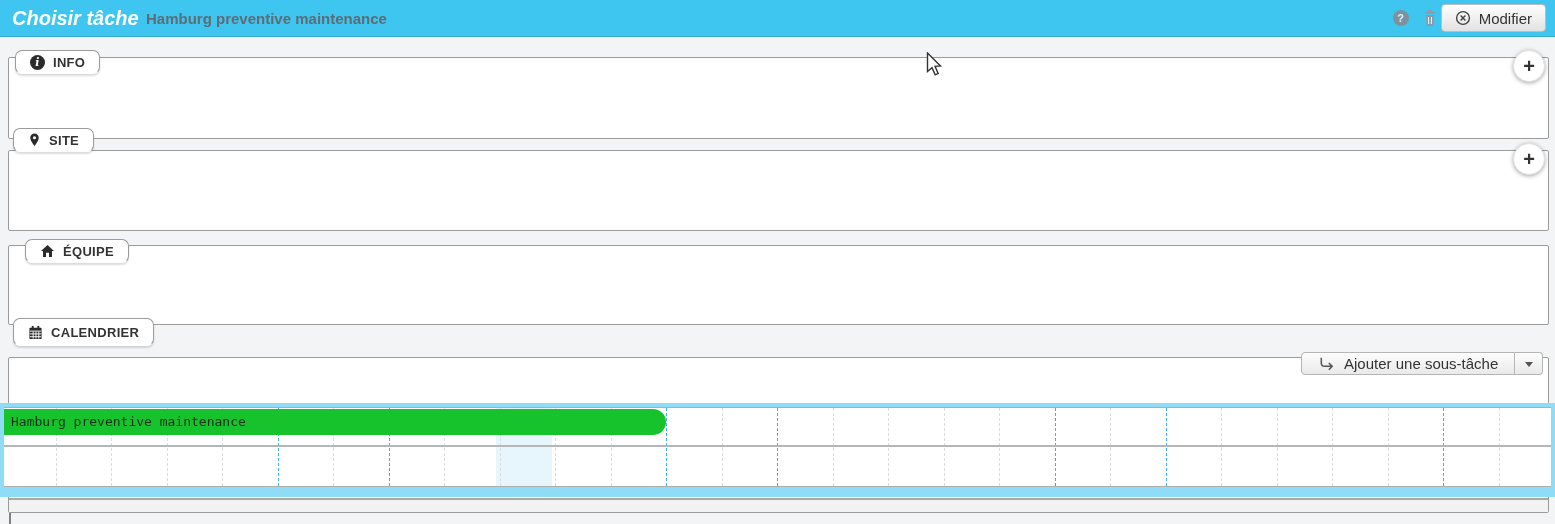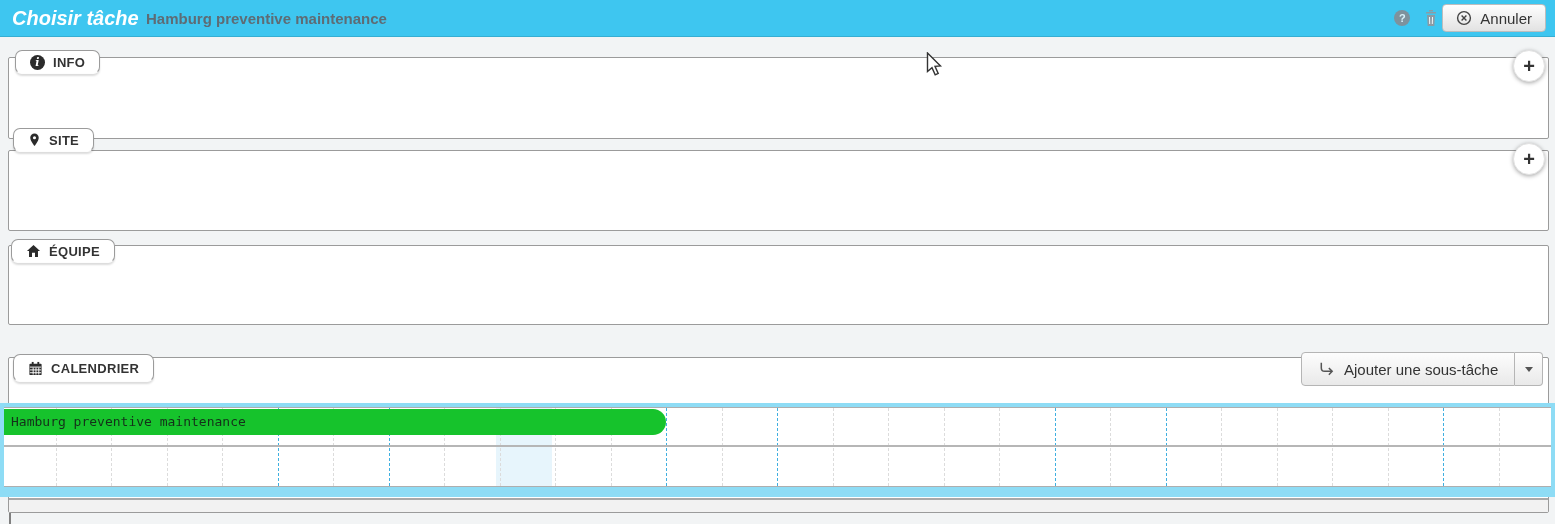--- a/index.html
+++ b/index.html
@@ -72,21 +72,21 @@
   .teal-btn{position:absolute;left:938px;top:84px;width:28px;height:31px;background:#57b8d2;border:1px solid #49a6c1;
     border-radius:4px;display:flex;align-items:center;justify-content:center;color:#fff;cursor:pointer;}
 
   
   .tag{position:absolute;top:182px;height:24px;display:inline-flex;align-items:center;gap:7px;
     padding:0 9px;background:#c32ac3;border-radius:4px;color:#fff;font-weight:bold;font-size:12px;cursor:pointer;}
   .tag .zap{color:#fff;display:inline-flex;}
   .tag .close{color:#e6a4e6;font:bold 15px/1 "Liberation Sans",sans-serif;cursor:pointer;}
 
   
-  .addsub{position:absolute;left:1301px;top:352px;height:34px;display:flex;z-index:3;}
+  .addsub{position:absolute;left:1301px;top:352px;height:23px;display:flex;z-index:3;}
   .addsub-main{display:flex;align-items:center;gap:9px;padding:0 16px;background:linear-gradient(#fdfdfd,#e9e9e9);
     border:1px solid #b5b5b5;border-radius:4px 0 0 4px;color:#333;font-size:15px;cursor:pointer;}
   .addsub-caret{width:27px;display:flex;align-items:center;justify-content:center;background:linear-gradient(#fdfdfd,#e9e9e9);
     border:1px solid #b5b5b5;border-left:none;border-radius:0 4px 4px 0;cursor:pointer;}
 
   
   .gantt{position:absolute;left:0;top:403px;width:1555px;height:94px;z-index:2;}
   .g-frame{position:absolute;background:#8edcf5;}
   .g-body{position:absolute;left:4px;top:4px;width:1547px;height:80px;background:#fff;
     border-top:1px solid #aeaeae;border-bottom:1px solid #aeaeae;box-sizing:border-box;overflow:hidden;}
@@ -126,21 +126,21 @@
             </g>
           </svg>
       </span>
       <button class="btn btn-cancel">
         <span>
           <svg width="16" height="16" viewBox="0 0 16 16">
               <circle cx="8" cy="8" r="6.4" fill="none" stroke="#444" stroke-width="1.4"></circle>
               <path d="M5.6 5.6 l4.8 4.8 M10.4 5.6 l-4.8 4.8" stroke="#444" stroke-width="1.4"></path>
             </svg>
         </span>
-        <span>Annuler</span>
+        <span>Modifier</span>
       </button>
     </div>
   </div>
 
   <div class="panel" style="left:8px;top:57px;width:1539px;height:80px;"></div>
   <div class="tab" style="left:15px;top:50px;">
     <span class="badge-dark">i</span>
     <span>INFO</span>
   </div>
   <div class="plus-btn" style="left:1513px;top:50px;">+</div>
@@ -296,42 +296,42 @@
     <span class="zap">
         <svg width="10" height="14" viewBox="0 0 14 17" fill="currentColor">
           <path d="M8.5 0 L2 9.5 H6 L4.5 17 L12.5 6.5 H7.8 Z"></path>
         </svg>
       </span>
     <span>SLV90009</span>
     <span class="close">×</span>
   </div>
 
   <div class="panel" style="left:8px;top:245px;width:1539px;height:78px;"></div>
-  <div class="tab" style="left:11px;top:239px;align-items:center;">
+  <div class="tab" style="left:25px;top:239px;align-items:center;">
     <span>
       <svg width="15" height="14" viewBox="0 0 16 15">
           <path d="M8 1 L15 7.4 H12.8 V14 H9.6 V9.4 H6.4 V14 H3.2 V7.4 H1 Z" fill="#2b2b2b"></path>
         </svg>
     </span>
     <span>ÉQUIPE</span>
   </div>
 
   <div class="dd" style="left:22px;top:275px;width:84px;height:28px;">
     <span class="ddtext">Germany</span>
     <span class="caret"></span>
   </div>
   <div class="dd" style="left:118px;top:275px;width:183px;height:28px;">
     <span class="ddtext">Choisir des intervenants...</span>
     <span class="caret"></span>
   </div>
 
   <div class="panel" style="left:8px;top:357px;width:1539px;height:154px;">
     <div class="g-footer"></div>
   </div>
-  <div class="tab" style="left:13px;top:354px;height:26px;justify-content:space-between;">
+  <div class="tab" style="left:13px;top:318px;height:26px;justify-content:space-between;">
     <span>
       <svg width="15" height="15" viewBox="0 0 16 16">
           <rect x="1.5" y="3" width="13" height="12" rx="1" fill="#2b2b2b"></rect>
           <rect x="4" y="1" width="2" height="3.5" fill="#2b2b2b"></rect>
           <rect x="10" y="1" width="2" height="3.5" fill="#2b2b2b"></rect>
           <g stroke="#fff" stroke-width="1">
             <line x1="2" y1="6.5" x2="14" y2="6.5"></line>
             <line x1="5.5" y1="7" x2="5.5" y2="14.5"></line>
             <line x1="8.5" y1="7" x2="8.5" y2="14.5"></line>
             <line x1="11.5" y1="7" x2="11.5" y2="14.5"></line>

